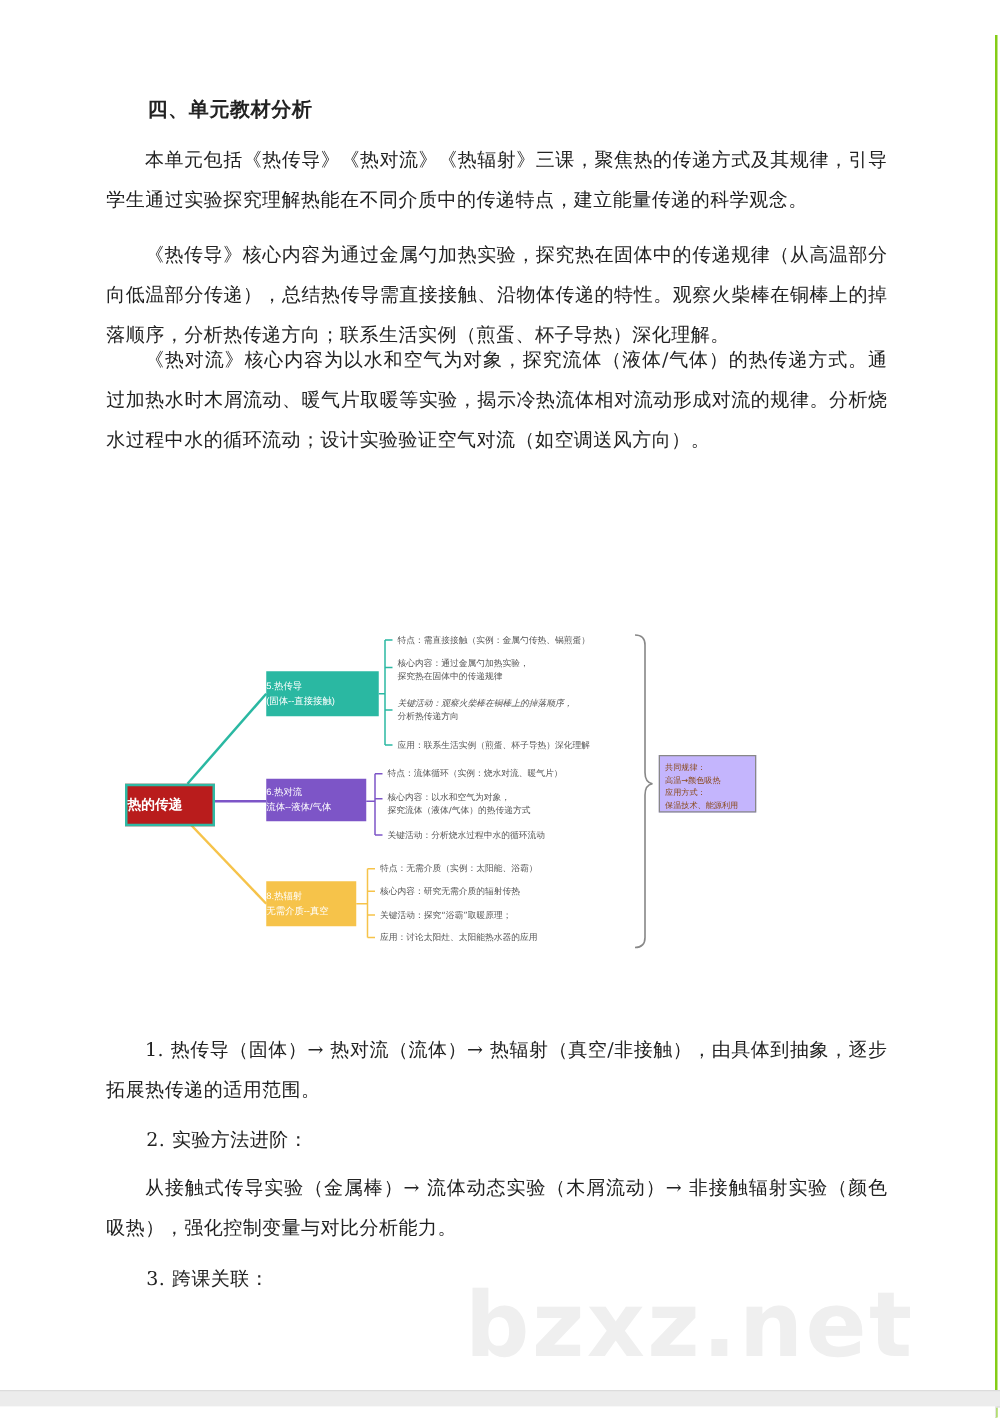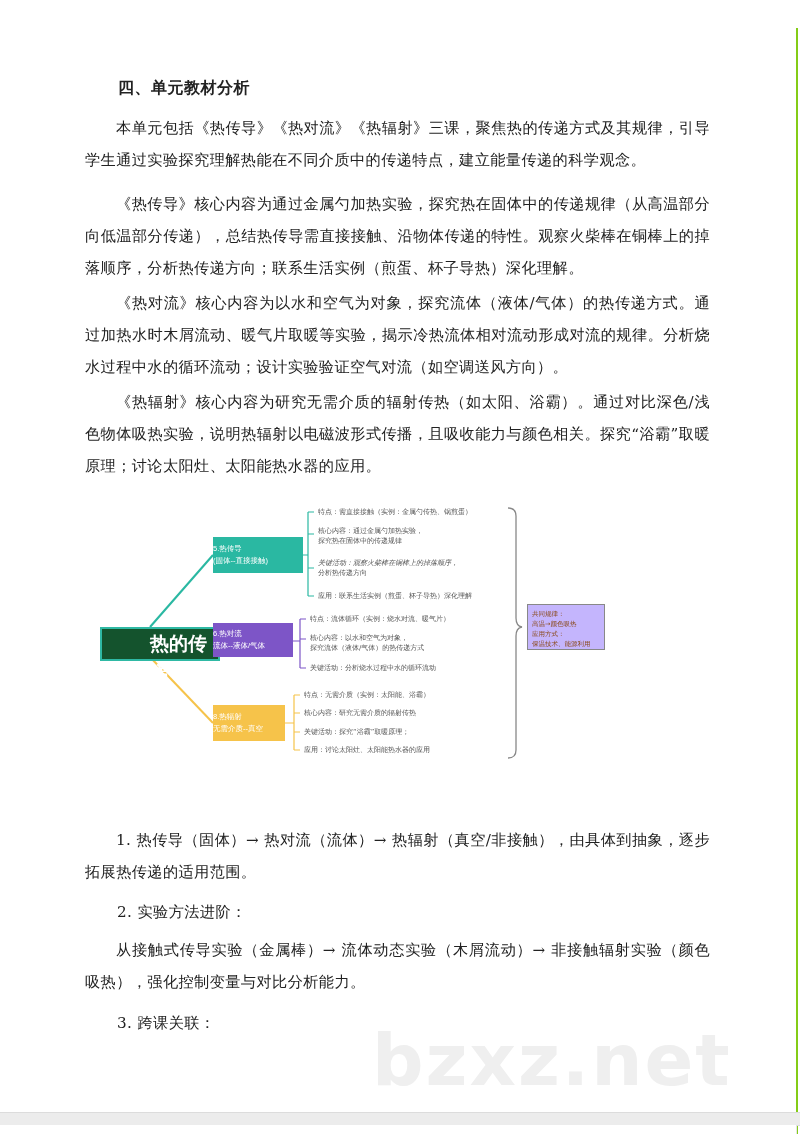--- a/index.html
+++ b/index.html
@@ -12,43 +12,42 @@
     .next-page { position:absolute; left:0; top:1125px; width:796px; height:9px; background:#fff; border-right:1px solid #e4e4e4; }
     .heading { position:absolute; left:118px; top:50px; font-size:16px; font-weight:bold;
                font-family:"DejaVu Sans","Liberation Sans",sans-serif; letter-spacing:0.5px; }
     .para { position:absolute; left:85px; width:625px; font-size:15.2px; line-height:32px; text-indent:31px;
             letter-spacing:0.4px; text-align:justify; }
     .line { position:absolute; left:117px; font-size:15.2px; letter-spacing:0.4px; }
     
     .mm { position:absolute; left:90px; top:472px; width:530px; height:268px; }
     .mm svg { position:absolute; left:0; top:0; }
     .node { position:absolute; color:#fff; text-align:left; font-family:Liberation Sans, sans-serif; }
-    .root { left:10px; top:127px; width:68px; height:30px; background:#14532d; border:2px solid #2fb9a4;
-            font-size:19px; font-weight:bold; line-height:30px;padding-left:48px; }
+    .root { left:10px; top:127px; width:68px; height:30px; background:#b91c1c; border:2px solid #2fb9a4;
+            font-size:11px; font-weight:bold; line-height:30px; }
     .n1 { left:123px; top:37px; width:90px; height:36px; background:#2ab8a2; font-size:7.5px; line-height:12px; padding-top:6px; box-sizing:border-box; }
     .n2 { left:123px; top:123px; width:80px; height:34px; background:#7d55c7; font-size:7.5px; line-height:12px; padding-top:5px; box-sizing:border-box; }
     .n3 { left:123px; top:205px; width:72px; height:36px; background:#f6c34a; font-size:7.5px; line-height:12px; padding-top:6px; box-sizing:border-box; }
     .leaf { position:absolute; font-size:7px; color:#555; font-family:"DejaVu Sans","Liberation Sans",sans-serif; line-height:10px; white-space:nowrap; }
     .summary { position:absolute; left:437px; top:104px; width:78px; height:46px; border:1px solid #888;
                background:#c4b5fd; font-size:6.5px; line-height:10px; color:#8a4a1c; padding:4px 4px;
                box-sizing:border-box; font-family:"DejaVu Sans","Liberation Sans",sans-serif; }
     .watermark { position:absolute; left:372px; top:990px; font-size:72px; font-weight:bold;
                  font-family:"DejaVu Sans","Liberation Sans",sans-serif; color:#efefef; letter-spacing:2px; }
   </style>
 </head>
 <body>
 
 <div class="page">
 
   <div class="heading">四、单元教材分析</div>
 
   <div class="para" style="top:84px;">本单元包括《热传导》《热对流》《热辐射》三课，聚焦热的传递方式及其规律，引导学生通过实验探究理解热能在不同介质中的传递特点，建立能量传递的科学观念。</div>
   <div class="para" style="top:160px;">《热传导》核心内容为通过金属勺加热实验，探究热在固体中的传递规律（从高温部分向低温部分传递），总结热传导需直接接触、沿物体传递的特性。观察火柴棒在铜棒上的掉落顺序，分析热传递方向；联系生活实例（煎蛋、杯子导热）深化理解。</div>
-  <div class="para" style="top:259px;">《热对流》核心内容为以水和空气为对象，探究流体（液体/气体）的热传递方式。通过加热水时木屑流动、暖气片取暖等实验，揭示冷热流体相对流动形成对流的规律。分析烧水过程中水的循环流动；设计实验验证空气对流（如空调送风方向）。</div>
-  <div class="para" style="top:358px;">《热辐射》核心内容为研究无需介质的辐射传热（如太阳、浴霸）。通过对比深色/浅色物体吸热实验，说明热辐射以电磁波形式传播，且吸收能力与颜色相关。探究“浴霸”取暖原理；讨论太阳灶、太阳能热水器的应用。</div>
+  <div class="para" style="top:244px;">《热对流》核心内容为以水和空气为对象，探究流体（液体/气体）的热传递方式。通过加热水时木屑流动、暖气片取暖等实验，揭示冷热流体相对流动形成对流的规律。分析烧水过程中水的循环流动；设计实验验证空气对流（如空调送风方向）。</div>
 
   <div class="mm">
     <svg width="530" height="268">
 
       <path d="M60 127 L123 55" stroke="#2ab8a2" stroke-width="2" fill="none"></path>
       <path d="M80 141 L123 141" stroke="#7d55c7" stroke-width="2" fill="none"></path>
       <path d="M60 157 L123 223" stroke="#f6c34a" stroke-width="2" fill="none"></path>
 
       <path d="M213 55 L218 55 M218 12 L218 96 M218 12 L224 12 M218 34 L224 34 M218 68 L224 68 M218 96 L224 96" stroke="#2ab8a2" stroke-width="1.2" fill="none"></path>
 

